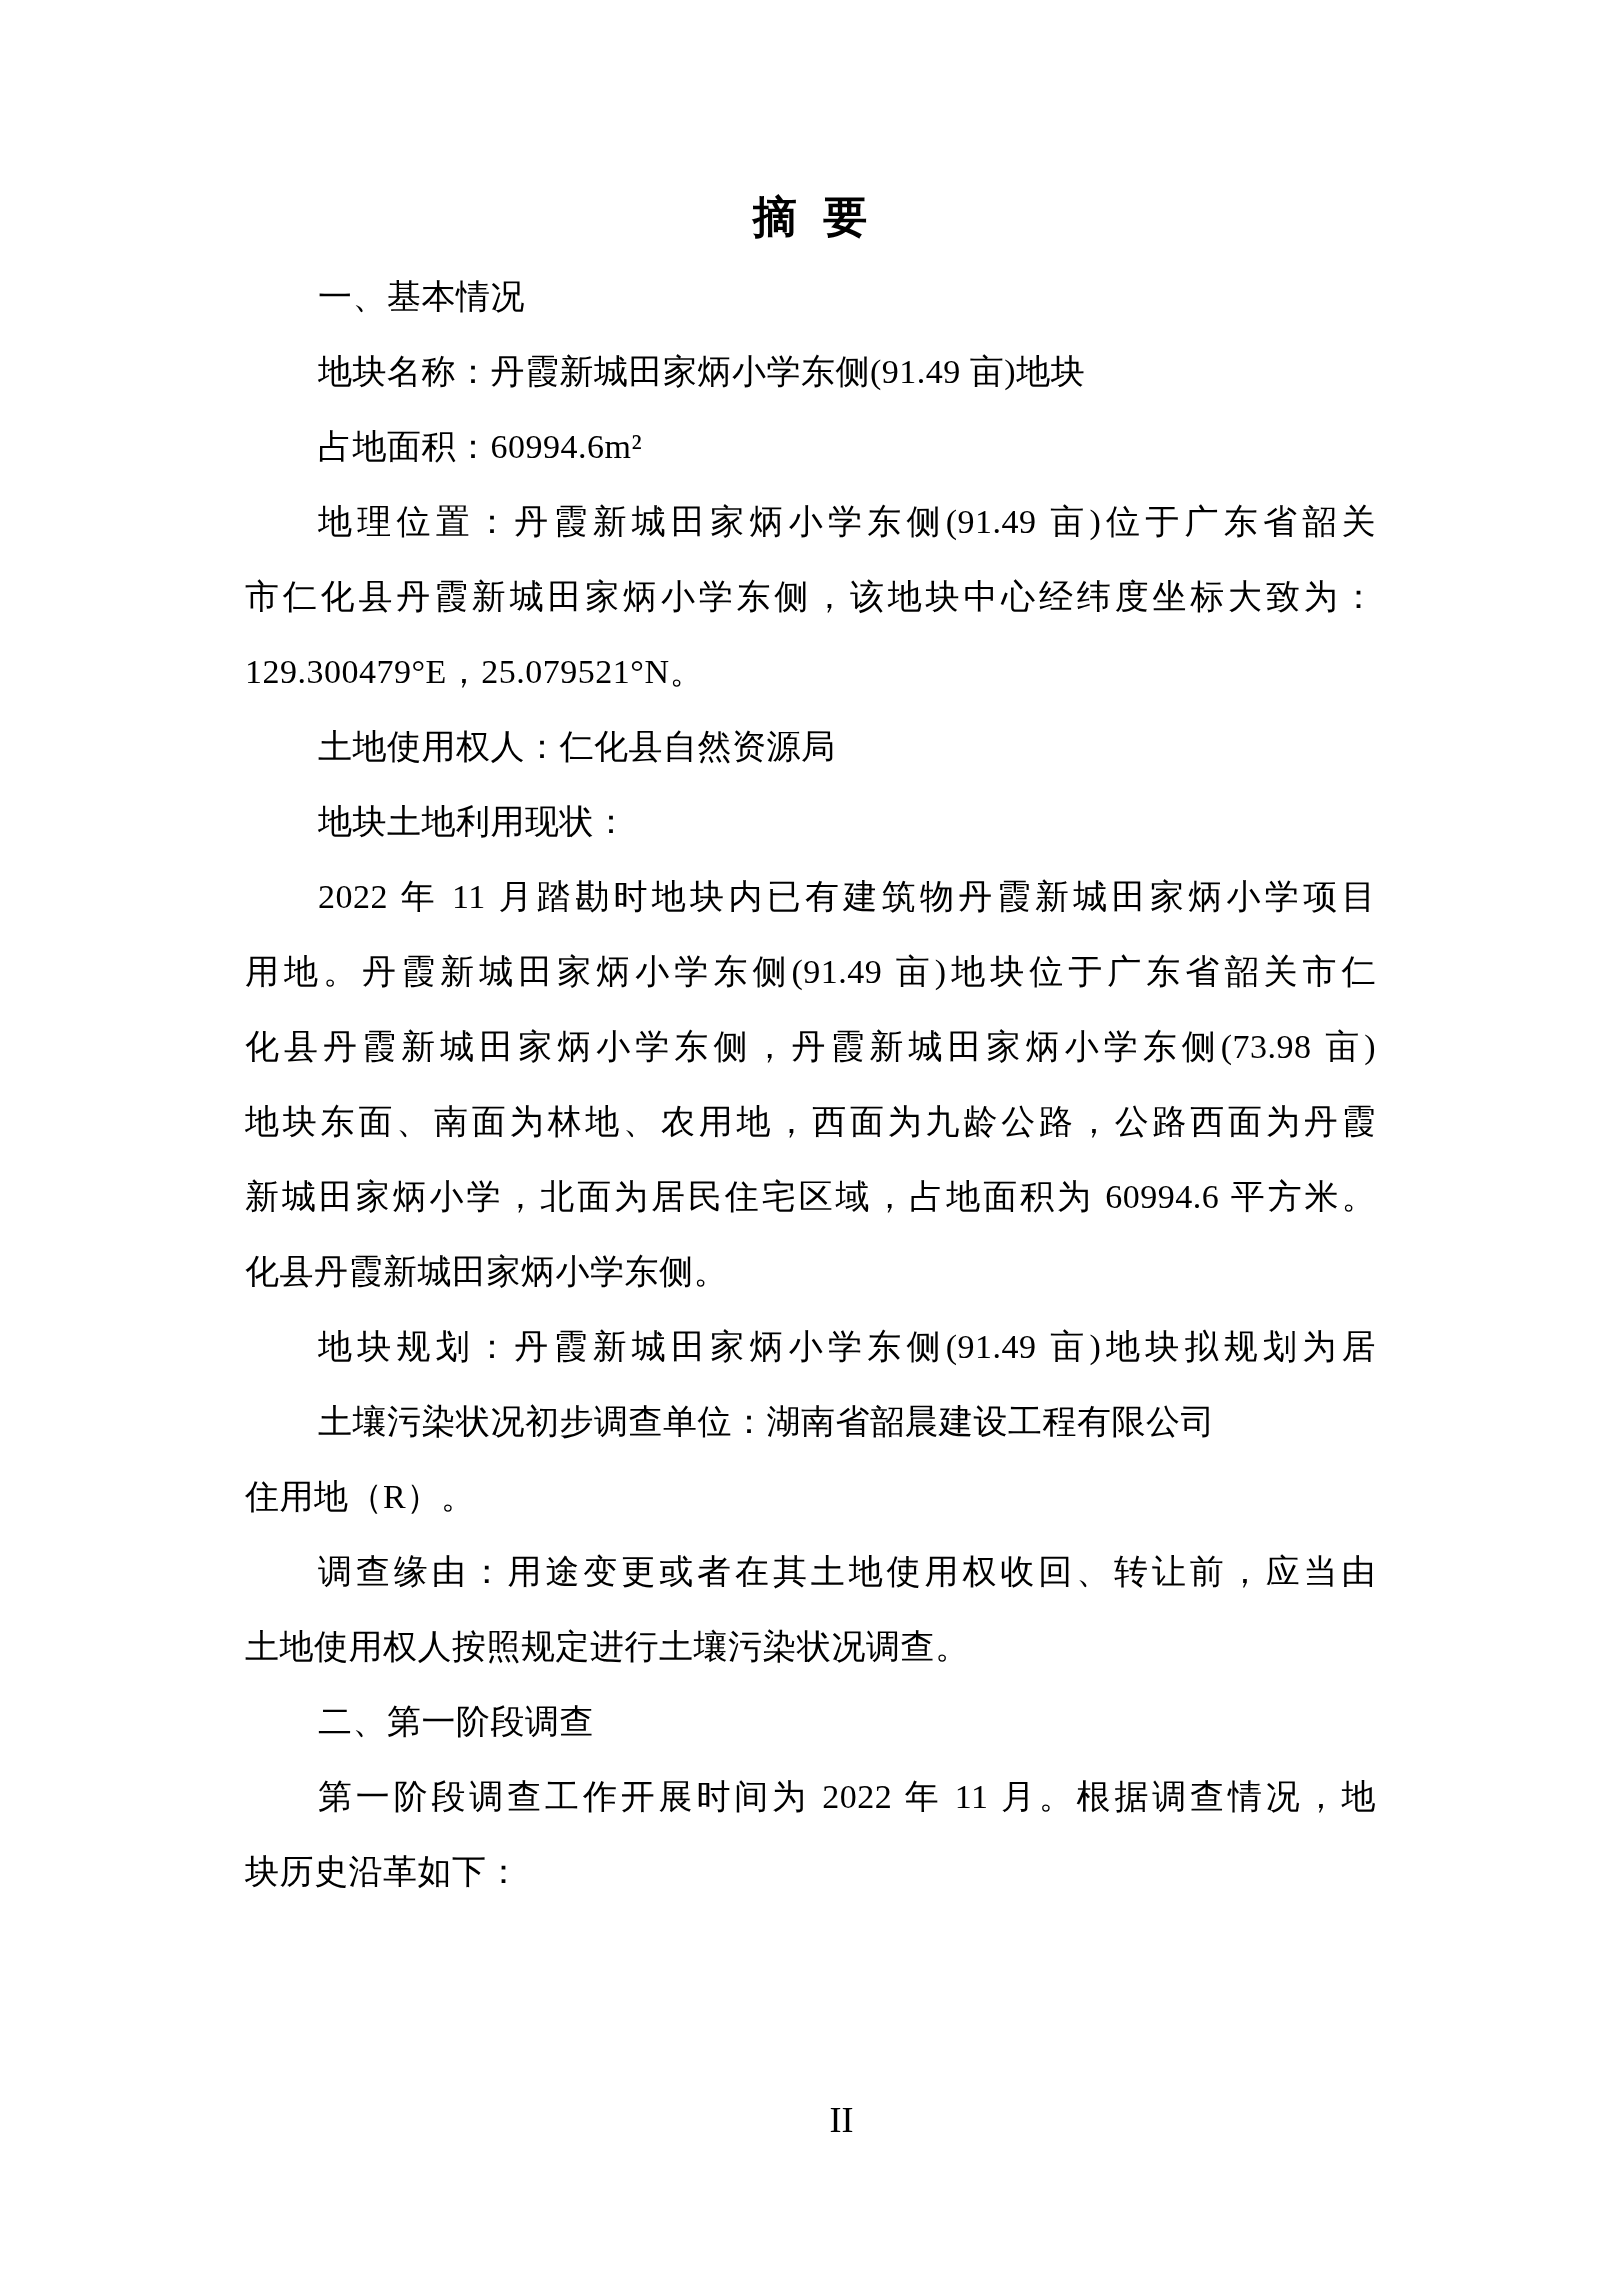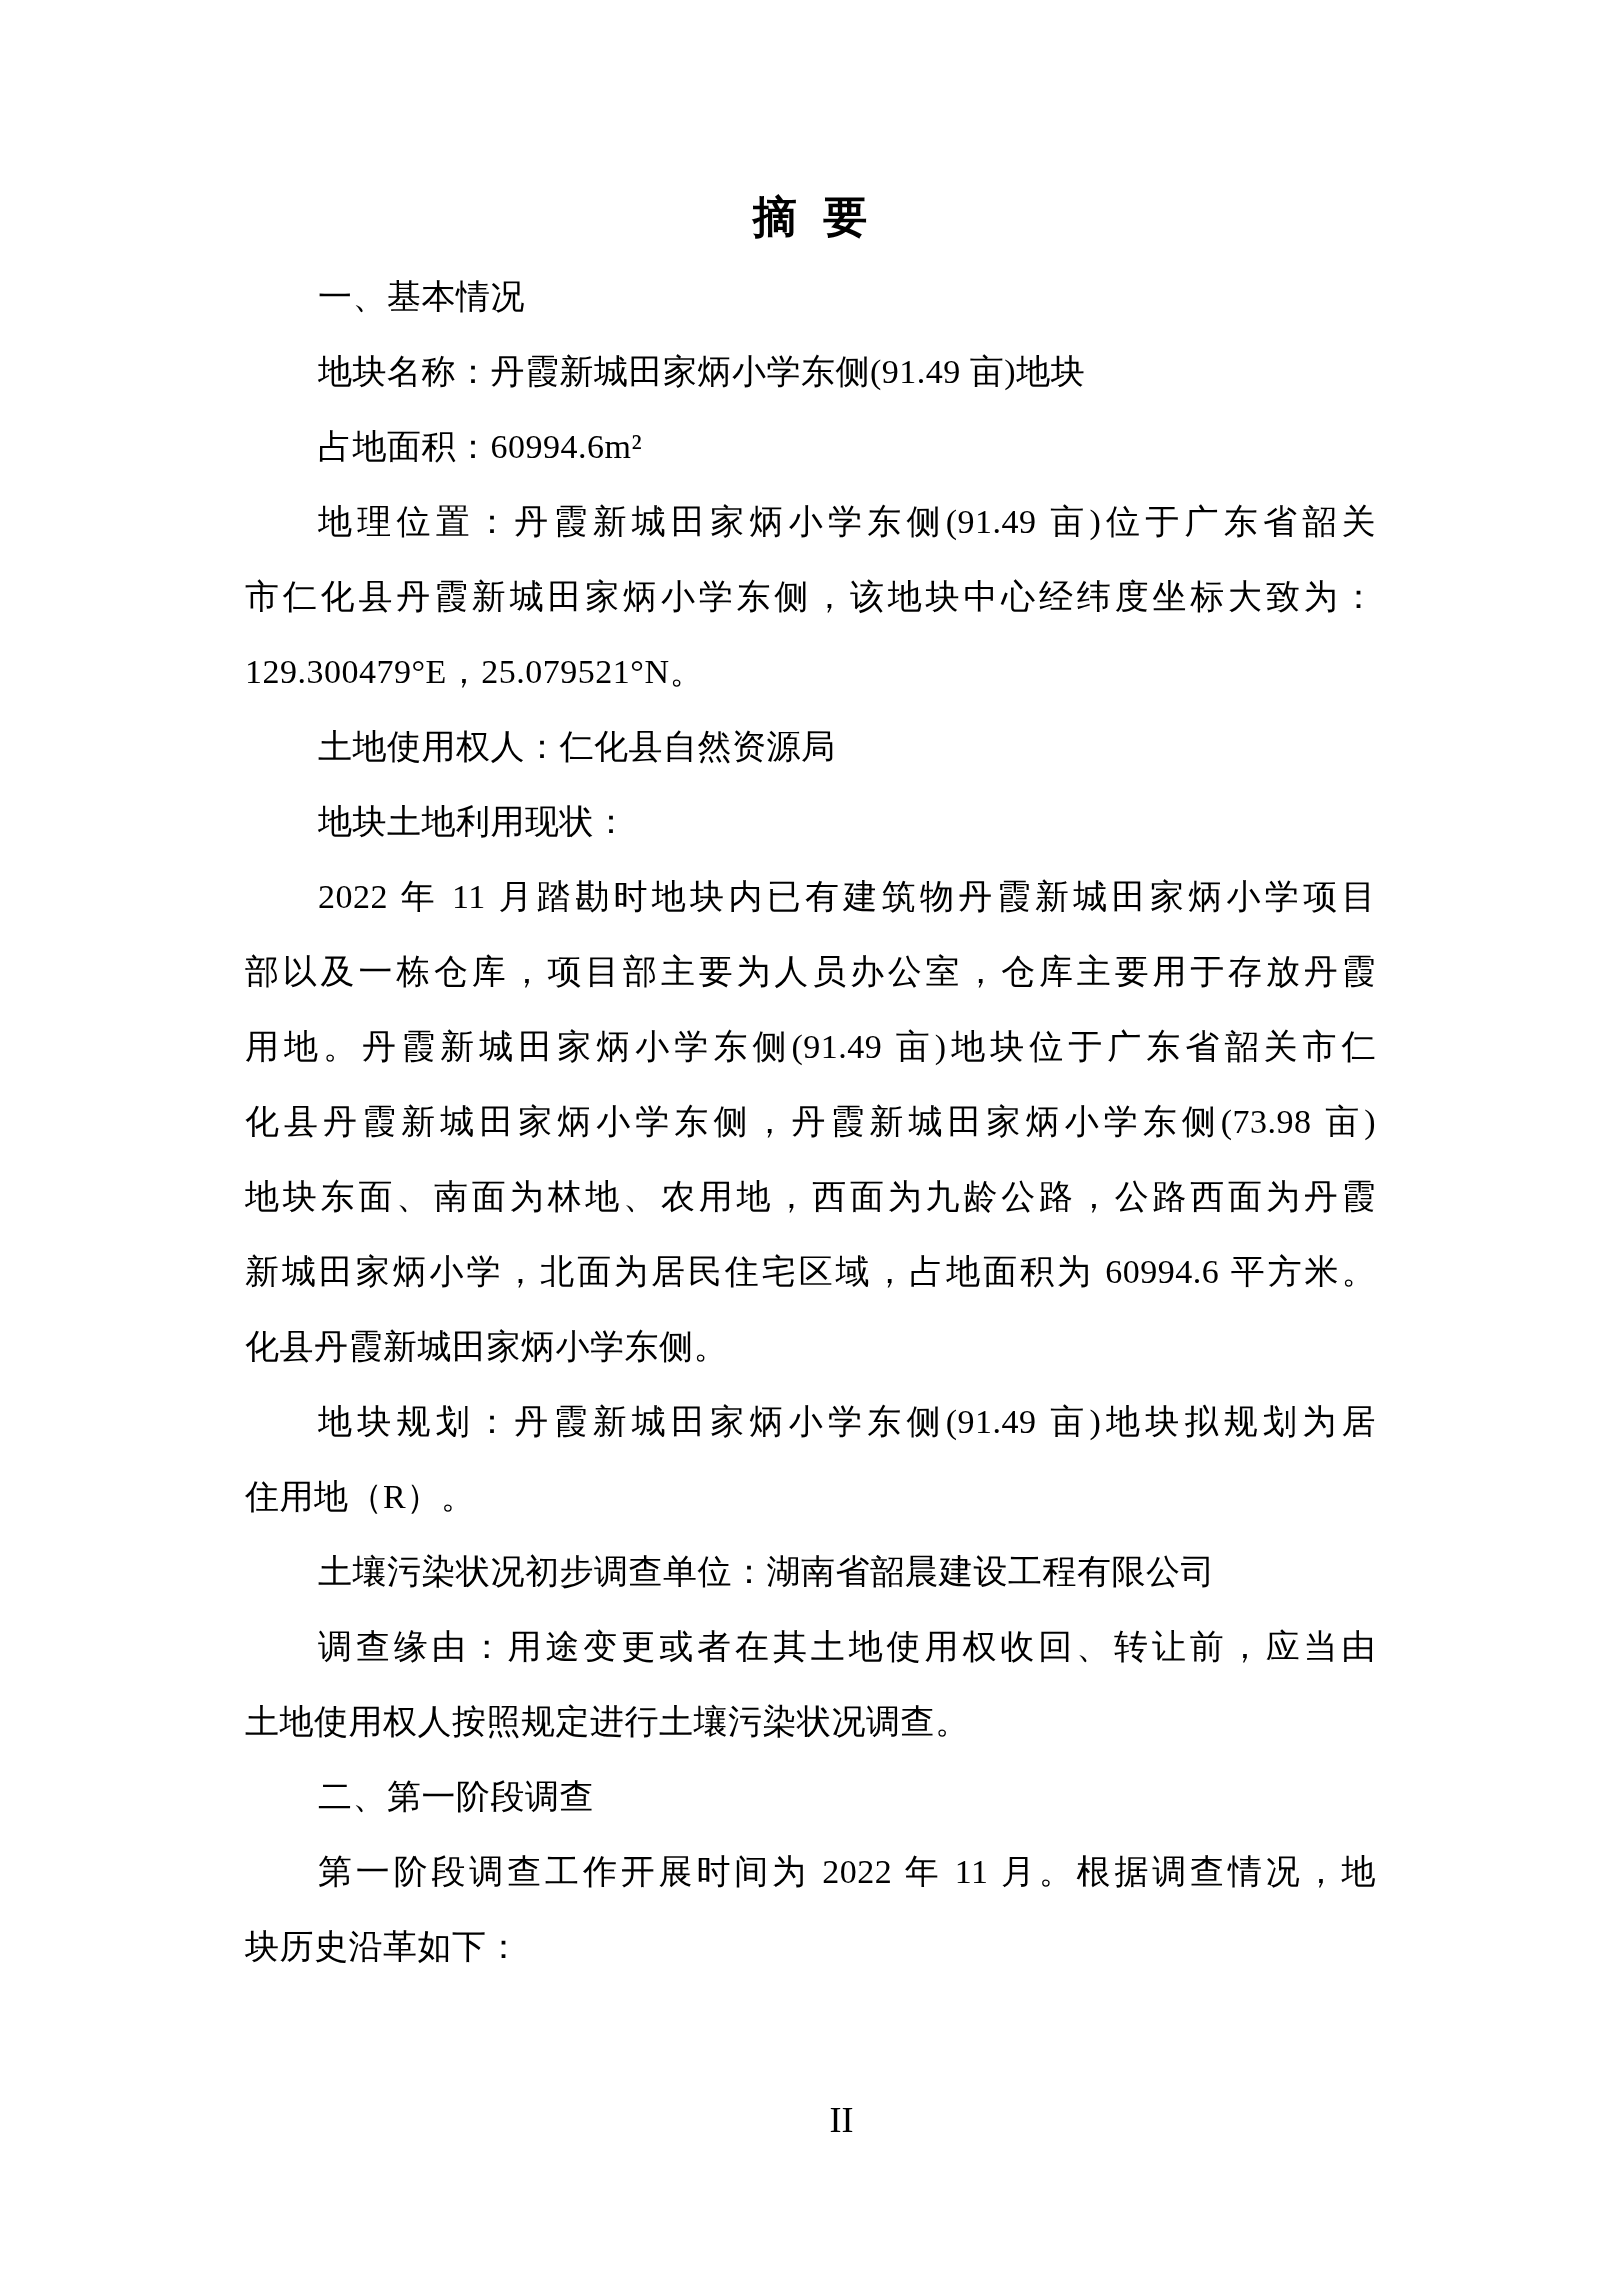--- a/index.html
+++ b/index.html
@@ -74,29 +74,28 @@
 
     <div class="line indent">一、基本情况</div>
         <div class="line indent">地块名称：丹霞新城田家炳小学东侧(91.49 亩)地块</div>
         <div class="line indent">占地面积：60994.6m²</div>
         <div class="line indent justify">地理位置：丹霞新城田家炳小学东侧(91.49 亩)位于广东省韶关</div>
         <div class="line justify">市仁化县丹霞新城田家炳小学东侧，该地块中心经纬度坐标大致为：</div>
         <div class="line">129.300479°E，25.079521°N。</div>
         <div class="line indent">土地使用权人：仁化县自然资源局</div>
         <div class="line indent">地块土地利用现状：</div>
         <div class="line indent justify">2022 年 11 月踏勘时地块内已有建筑物丹霞新城田家炳小学项目</div>
-        <div class="line justify">部以及一栋仓库，项目部主要为人员办公室，仓库主要用于存放丹霞</div>
         <div class="line justify">用地。丹霞新城田家炳小学东侧(91.49 亩)地块位于广东省韶关市仁</div>
         <div class="line justify">化县丹霞新城田家炳小学东侧，丹霞新城田家炳小学东侧(73.98 亩)</div>
         <div class="line justify">地块东面、南面为林地、农用地，西面为九龄公路，公路西面为丹霞</div>
         <div class="line justify">新城田家炳小学，北面为居民住宅区域，占地面积为 60994.6 平方米。</div>
         <div class="line">化县丹霞新城田家炳小学东侧。</div>
         <div class="line indent justify">地块规划：丹霞新城田家炳小学东侧(91.49 亩)地块拟规划为居</div>
+        <div class="line indent">土壤污染状况初步调查单位：湖南省韶晨建设工程有限公司</div>
         <div class="line">住用地（R）。</div>
-        <div class="line indent">土壤污染状况初步调查单位：湖南省韶晨建设工程有限公司</div>
         <div class="line indent justify">调查缘由：用途变更或者在其土地使用权收回、转让前，应当由</div>
         <div class="line">土地使用权人按照规定进行土壤污染状况调查。</div>
         <div class="line indent">二、第一阶段调查</div>
         <div class="line indent justify">第一阶段调查工作开展时间为 2022 年 11 月。根据调查情况，地</div>
         <div class="line">块历史沿革如下：</div>
       </div>
   </div>
   <div class="footer">II</div>
 </div>
 

